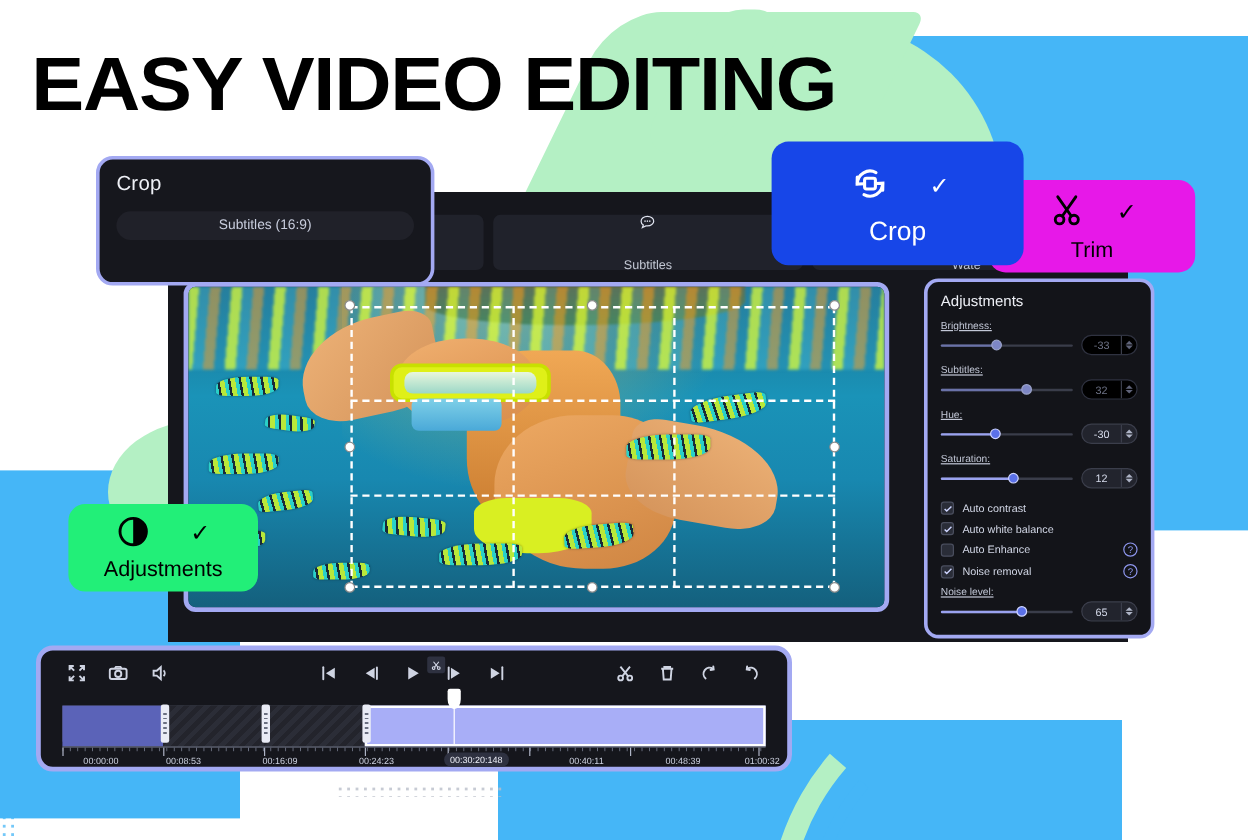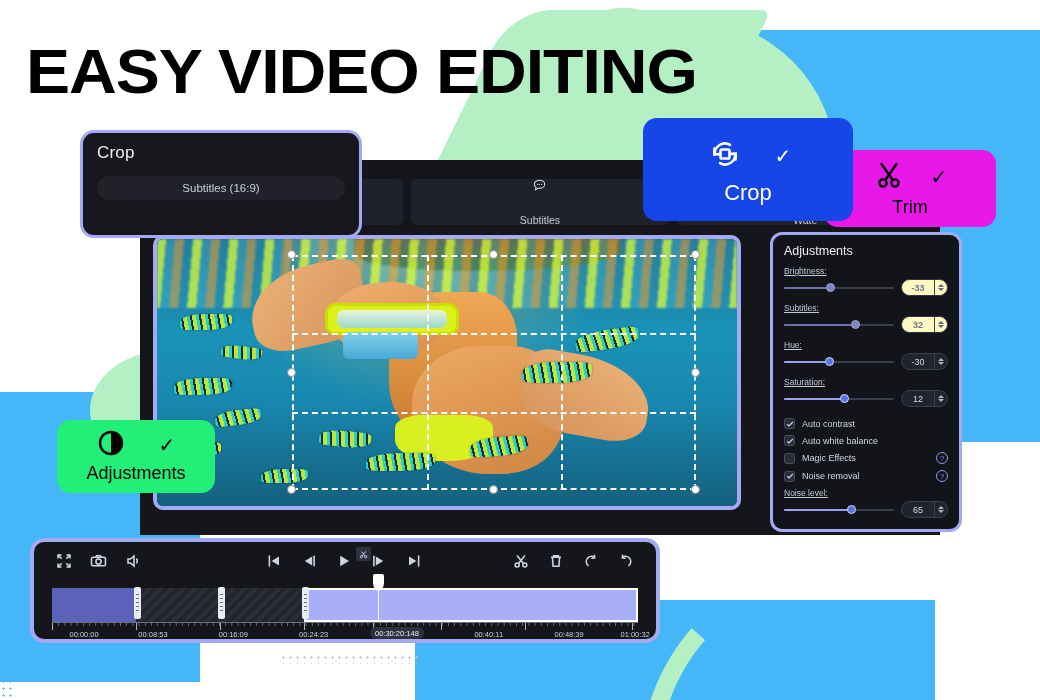--- a/index.html
+++ b/index.html
@@ -222,21 +222,21 @@
     position:absolute; top:1.5px; width:9px; height:9px; border-radius:50%;
     background:#5b71e8; border:1px solid #cfd5ff; margin-left:-4.5px;
   }
   .slider.dim .fill { background:#6a72a8; }
   .slider.dim .knob { background:#7d86c4; border-color:#9aa2c8; }
   .spin {
     width:47px; height:17px; border-radius:9px; background:#22242d;
     border:1px solid #3b3e4b; display:flex; align-items:center; overflow:hidden; flex:0 0 47px;
   }
   .spin .val { flex:1; text-align:center; color:#d5daea; font-size:9px; }
-  .spin.dim { background:#fef9c3; border-color:#2f3240;font-weight:bold; }
+  .spin.dim { background:#000000; border-color:#2f3240; }
   .spin.dim .val { color:#6d7286; }
   .spin .arrows {
     width:13px; height:100%; border-left:1px solid #3b3e4b;
     display:flex; flex-direction:column; align-items:center; justify-content:center; gap:1px;
   }
   .spin .arrows i {
     display:block; width:0; height:0; border-left:3px solid transparent; border-right:3px solid transparent;
   }
   .spin .arrows i.up { border-bottom:3.5px solid #aeb4c6; }
   .spin .arrows i.dn { border-top:3.5px solid #aeb4c6; }
@@ -510,21 +510,21 @@
       <span class="chkbox">
         <svg viewBox="0 0 10 10">
             <path d="M1.5 5.2l2.2 2.2L8.6 2.5" fill="none" stroke="#cfd5ff" stroke-width="1.5"></path>
           </svg>
       </span>
       <span class="chk-label">Auto white balance</span>
     </div>
 
     <div class="chk-row">
       <span class="chkbox"></span>
-      <span class="chk-label">Magic Effects</span>
+      <span class="chk-label">Auto Enhance</span>
       <span class="help">?</span>
     </div>
 
     <div class="chk-row">
       <span class="chkbox">
         <svg viewBox="0 0 10 10">
             <path d="M1.5 5.2l2.2 2.2L8.6 2.5" fill="none" stroke="#cfd5ff" stroke-width="1.5"></path>
           </svg>
       </span>
       <span class="chk-label">Noise removal</span>

